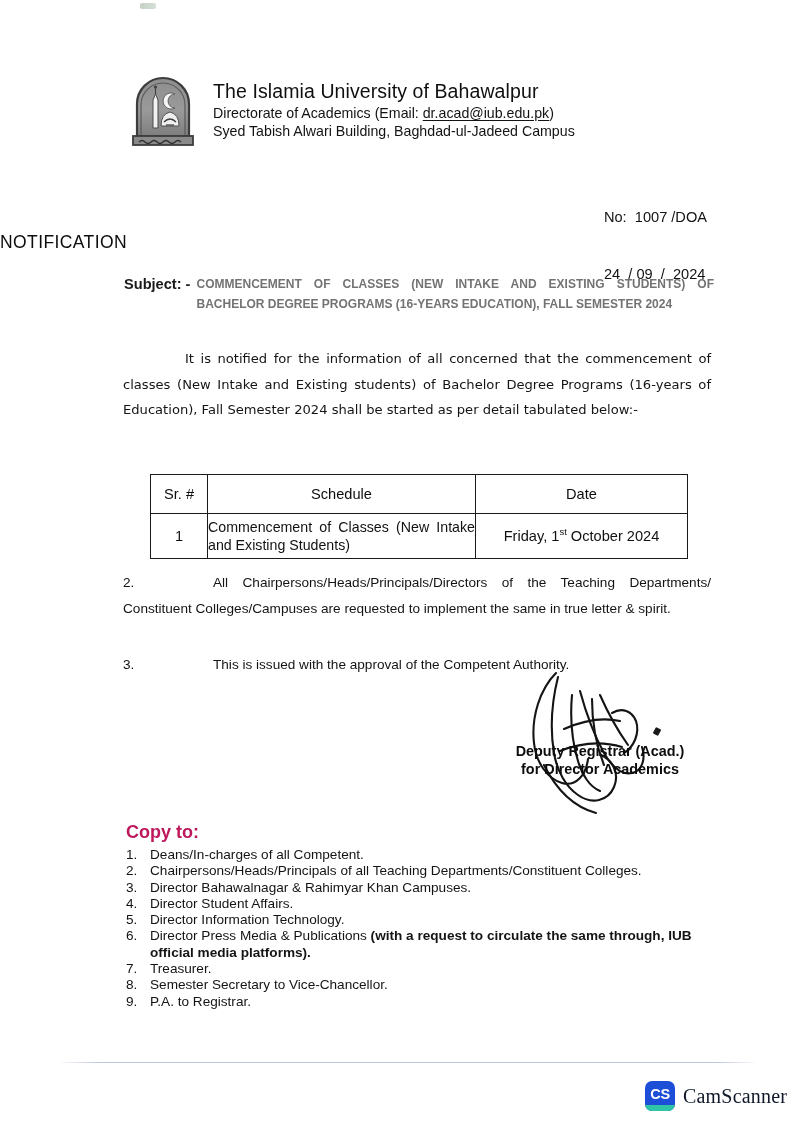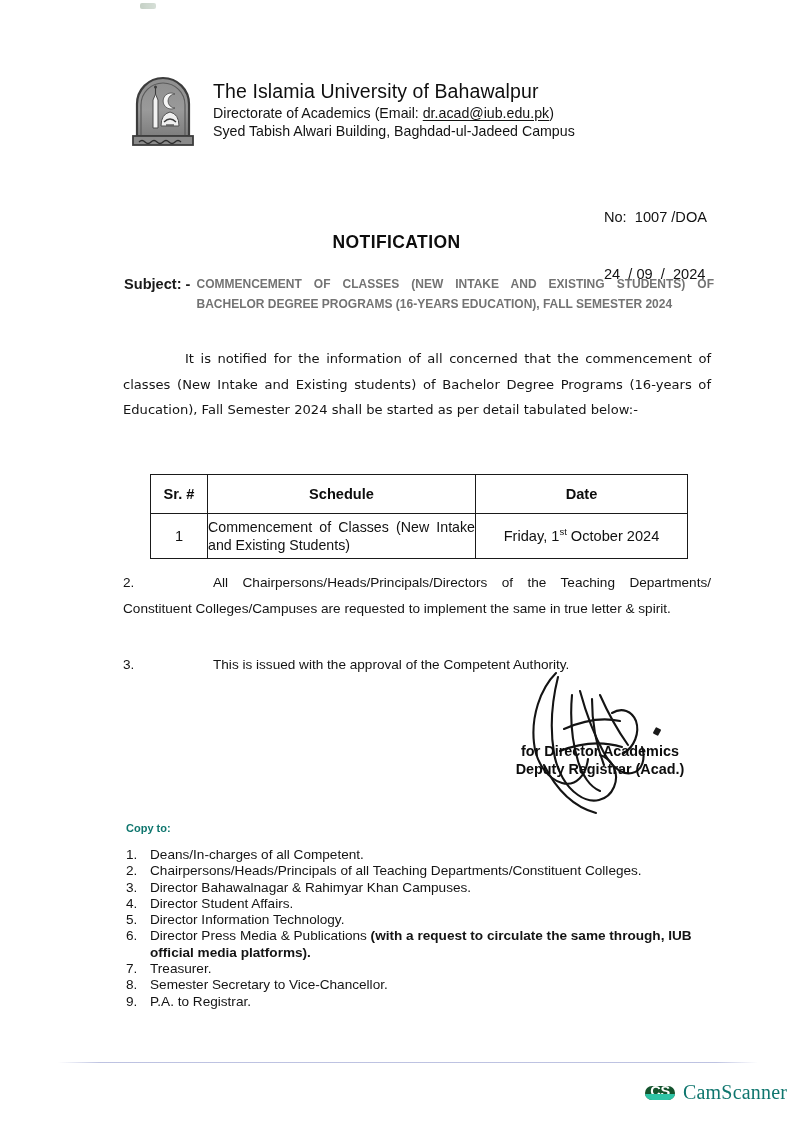--- a/index.html
+++ b/index.html
@@ -104,23 +104,23 @@
     color: #121212;
     white-space: pre;
   }
 
   
   .notif-title {
     position: absolute;
     left: 0;
     top: 232px;
     width: 793px;
-    text-align: center;
+    text-align: left;
     font-size: 17.5px;
-    font-weight: bold;
+    font-weight: normal;
     letter-spacing: .4px;
     color: #0d0d0d;
   }
 
   
   .subject-wrap {
     position: absolute;
     left: 124px;
     top: 274px;
     width: 590px;
@@ -176,21 +176,21 @@
     vertical-align: middle;
   }
   .col-sr { width: 57px; }
   .col-sched { width: 268px; }
   .col-date { width: 212px; }
 
   .sched-table thead th {
     height: 38px;
     text-align: center;
     font-size: 14.6px;
-    font-weight: bold;
+    font-weight: normal;
     color: #0d0d0d;
   }
   .cell-sr {
     text-align: center;
     font-size: 14.6px;
     height: 44px;
     color: #111;
   }
   .cell-sched {
     font-size: 14.2px;
@@ -260,23 +260,23 @@
     font-weight: bold;
     line-height: 18px;
     color: #0d0d0d;
   }
 
   
   .copy-to-label {
     position: absolute;
     left: 126px;
     top: 822px;
-    font-size: 11px;
+    font-size: 18px;
     font-weight: bold;
-    color: #0f766e;
+    color: #be185d;
   }
   .copy-list {
     position: absolute;
     left: 126px;
     top: 847px;
     width: 600px;
     margin: 0;
     padding: 0;
     list-style: none;
     font-size: 13.6px;
@@ -303,23 +303,23 @@
   .camscanner {
     position: absolute;
     left: 645px;
     top: 1081px;
     display: flex;
     align-items: center;
   }
   .cs-badge {
     position: relative;
     width: 30px;
-    height: 14px;
+    height: 30px;
     border-radius: 7px;
-    background: #14532d;
+    background: #1d4ed8;
     overflow: hidden;
     display: flex;
     align-items: center;
     justify-content: center;
     flex: 0 0 auto;
   }
   .cs-badge .cs-letters {
     color: #ffffff;
     font-size: 14.5px;
     font-weight: bold;
@@ -333,21 +333,21 @@
     left: 0;
     bottom: 0;
     width: 100%;
     height: 6px;
     background: #2ec4a6;
   }
   .cs-word {
     margin-left: 8px;
     font-family: "Liberation Serif", serif;
     font-size: 20px;
-    color: #0f766e;
+    color: #0f172a;
     letter-spacing: .2px;
   }
 </style>
 </head>
 <body>
 
 <div class="page">
 
   <div class="scan-speck"></div>
 
@@ -441,22 +441,22 @@
         <path d="M64 74 C82 66 102 62 120 66"></path>
         <path d="M60 96 C80 88 102 86 122 92"></path>
         <path d="M112 58 C122 52 132 56 136 66 C140 78 134 92 124 98"></path>
         <path d="M44 110 C56 134 74 152 96 158"></path>
       </g>
     </svg>
   </div>
   <div class="sig-stray"></div>
 
   <div class="sig-block">
+    <div>Deputy Registrar (Acad.)</div>
     <div>for Director Academics</div>
-    <div>Deputy Registrar (Acad.)</div>
   </div>
 
   <div class="copy-to-label">Copy to:</div>
 
   <ul class="copy-list">
     <li>
       <span class="li-num">1.</span>
       <span class="li-text">Deans/In-charges of all Competent.</span>
     </li>
     <li>

